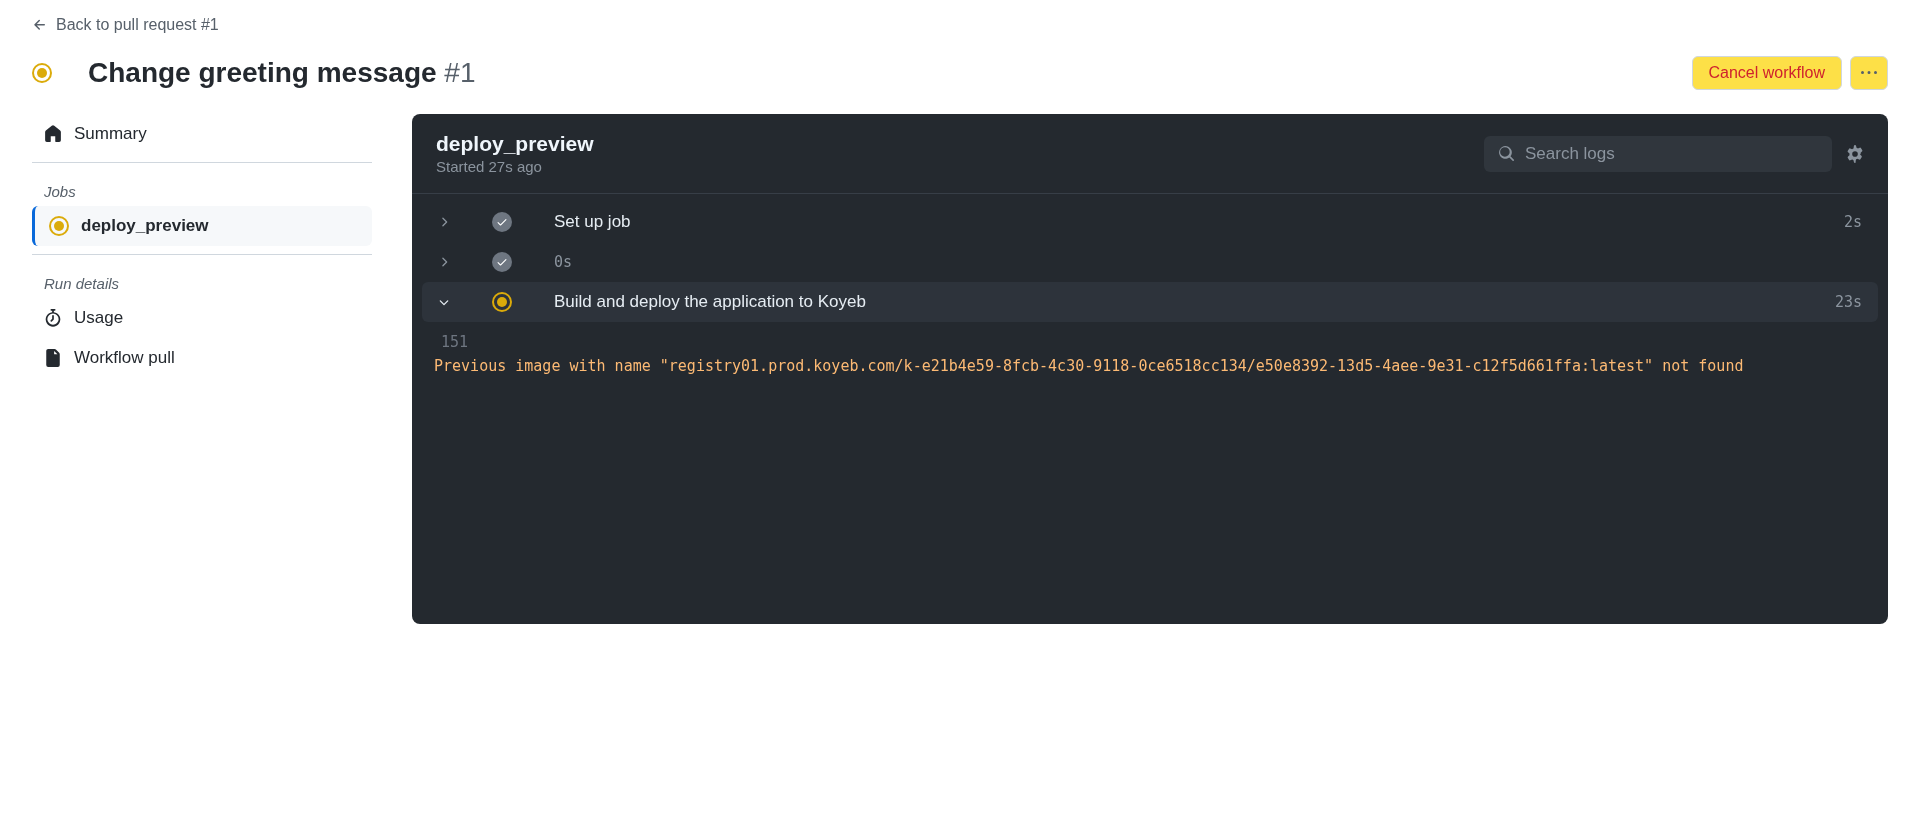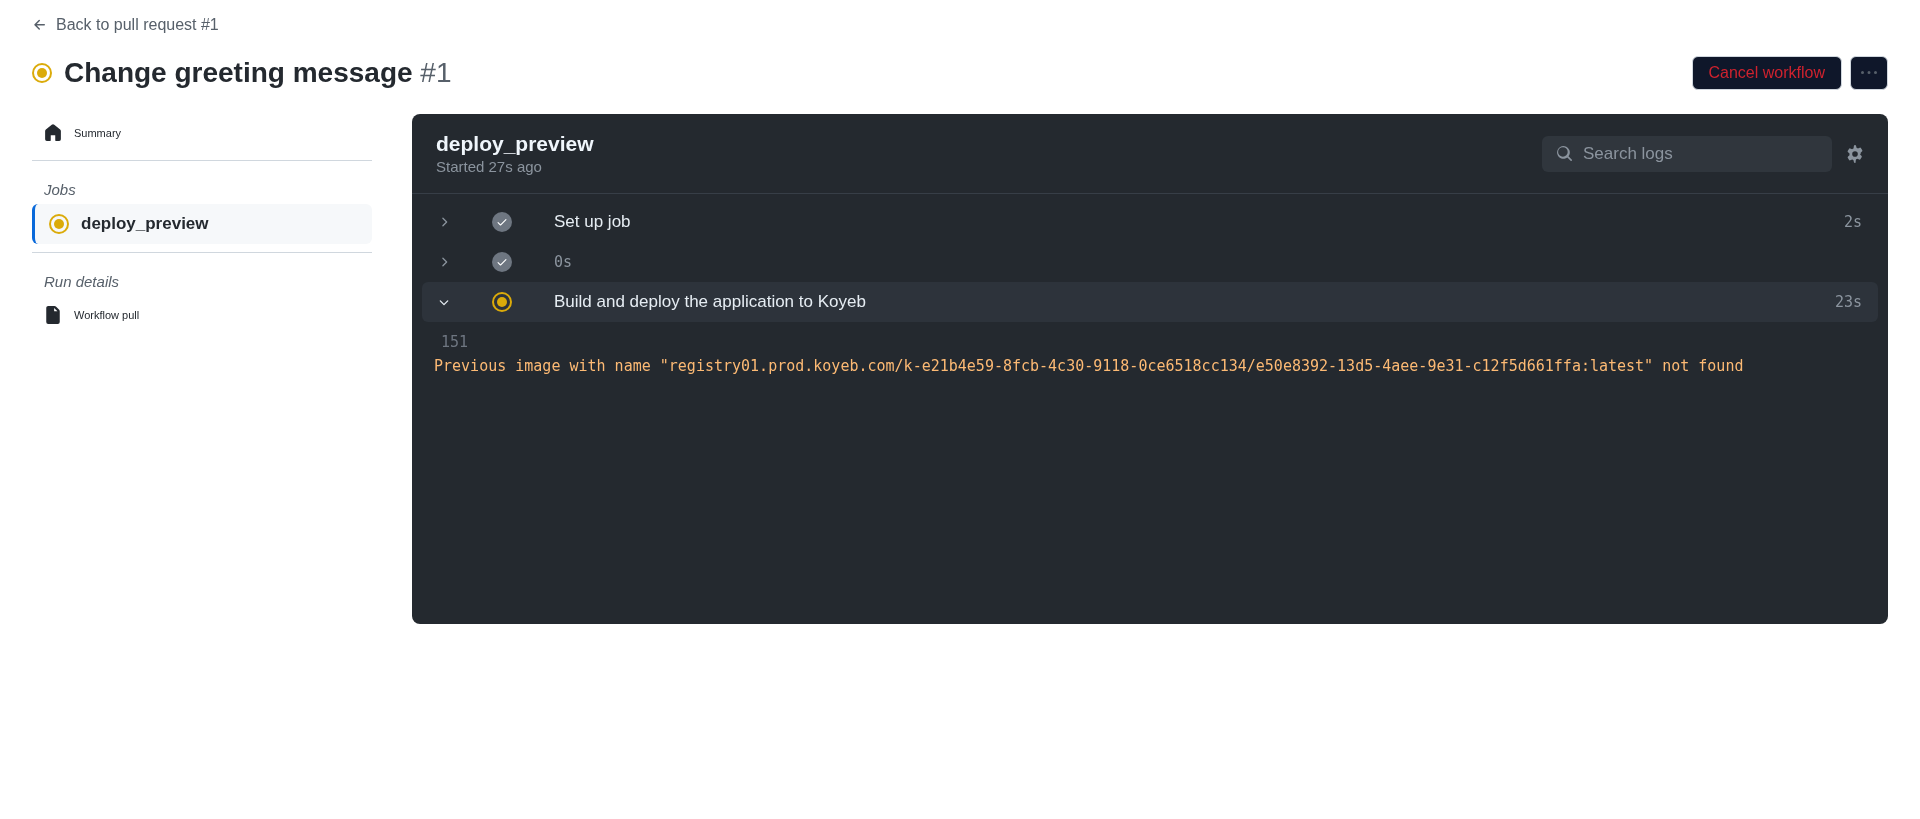--- a/index.html
+++ b/index.html
@@ -12,35 +12,35 @@
   .container { max-width: 1920px; padding: 16px 32px; }
   .back-link {
     display: inline-flex; align-items: center; gap: 8px;
     color: #57606a; font-size: 16px; cursor: pointer; margin-bottom: 22px;
   }
   .title-row {
     display: flex; align-items: center; justify-content: space-between;
     margin-bottom: 24px;
   }
   .title-left { display: flex; align-items: center; gap: 12px; }
-  .title-text { font-size: 28px; font-weight: 600; }
+  .title-text { font-size: 28px; font-weight: 600; margin-left: 24px; }
   .title-num { font-size: 28px; font-weight: 400; color: #57606a; }
   .title-actions { display: flex; gap: 8px; }
   .btn {
-    background: #0f172a; border: 1px solid #d0d7de; border-radius: 6px;
+    background: #fde047; border: 1px solid #d0d7de; border-radius: 6px;
     padding: 7px 16px; font-size: 16px; font-weight: 500; cursor: pointer;
   }
   .btn-danger { color: #cf222e; }
   .btn-icon { padding: 7px 10px; color: #57606a; display:flex; align-items:center; }
 
   .layout { display: flex; gap: 40px; }
   .sidebar { width: 340px; flex-shrink: 0; }
   .side-item {
     display: flex; align-items: center; gap: 12px;
-    padding: 10px 12px; border-radius: 6px; cursor: pointer; font-size: 11px;
+    padding: 10px 12px; border-radius: 6px; cursor: pointer; font-size: 17px;
   }
   .side-section-label {
     color: #57606a; font-size: 15px; padding: 12px 12px 6px; font-weight: 500; font-style: italic;
   }
   .side-divider { border-top: 1px solid #d0d7de; margin: 8px 0; }
   .side-job {
     display: flex; align-items: center; gap: 12px;
     padding: 10px 14px; border-radius: 6px; cursor: pointer; font-size: 17px;
     background: #f6f8fa; font-weight: 600;
     border-left: 3px solid #0969da;
@@ -53,21 +53,21 @@
   }
   .main-header {
     display: flex; align-items: center; justify-content: space-between;
     padding: 18px 24px; border-bottom: 1px solid #373e47;
   }
   .main-title { font-size: 21px; color: #f0f6fc; font-weight: 600; }
   .main-sub { color: #8b949e; font-size: 15px; margin-top: 2px; }
   .main-header-right { display: flex; align-items: center; gap: 14px; }
   .search-box {
     display: flex; align-items: center; gap: 10px;
-    background: #30363d; border-radius: 6px; padding: 8px 14px; width: 290px;
+    background: #30363d; border-radius: 6px; padding: 8px 14px; width: 348px;
   }
   .search-box input {
     background: transparent; border: none; outline: none;
     color: #c9d1d9; font-size: 17px; flex: 1;
   }
   .search-box input::placeholder { color: #8b949e; }
   .gear-btn { color: #8b949e; cursor: pointer; display:flex; align-items:center; }
 
   .steps { padding: 8px 10px; }
   .step-row {
@@ -143,20 +143,26 @@
       <div class="side-divider"></div>
       <div class="side-section-label">Jobs</div>
       <div class="side-job">
         <span class="spinner-ring"></span>
         <span>deploy_preview</span>
       </div>
       <div class="side-divider"></div>
       <div class="side-section-label">Run details</div>
       <div class="side-item">
         <svg width="18" height="18" viewBox="0 0 16 16" fill="currentColor">
+            <path d="M5.75.75A.75.75 0 016.5 0h3a.75.75 0 010 1.5h-.75v1.28a6.5 6.5 0 11-1.5 0V1.5H6.5a.75.75 0 01-.75-.75zM8 4a5 5 0 100 10A5 5 0 008 4zm.75 2a.75.75 0 00-1.5 0v2.69l-1.28 1.28a.75.75 0 001.06 1.06l1.5-1.5A.75.75 0 008.75 9V6z"></path>
+          </svg>
+        <span>Usage</span>
+      </div>
+      <div class="side-item">
+        <svg width="18" height="18" viewBox="0 0 16 16" fill="currentColor">
             <path d="M2 1.75C2 .78 2.78 0 3.75 0h5.6c.46 0 .9.18 1.23.51l2.91 2.91c.33.33.51.77.51 1.23v9.6A1.75 1.75 0 0112.25 16h-8.5A1.75 1.75 0 012 14.25V1.75zm7 .06V4.5c0 .14.11.25.25.25h2.69L9 1.81z"></path>
           </svg>
         <span>Workflow pull</span>
       </div>
     </aside>
 
     <main class="main">
       <div class="main-header">
         <div>
           <div class="main-title">deploy_preview</div>

